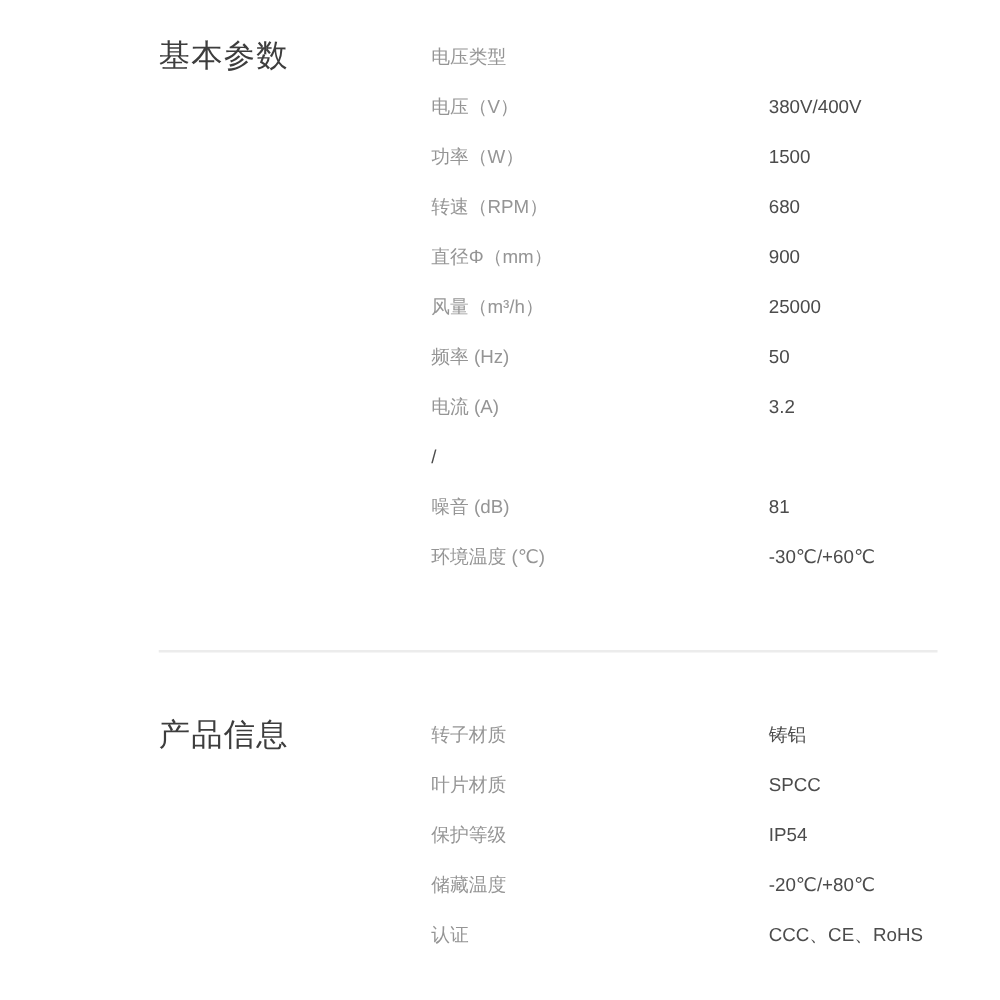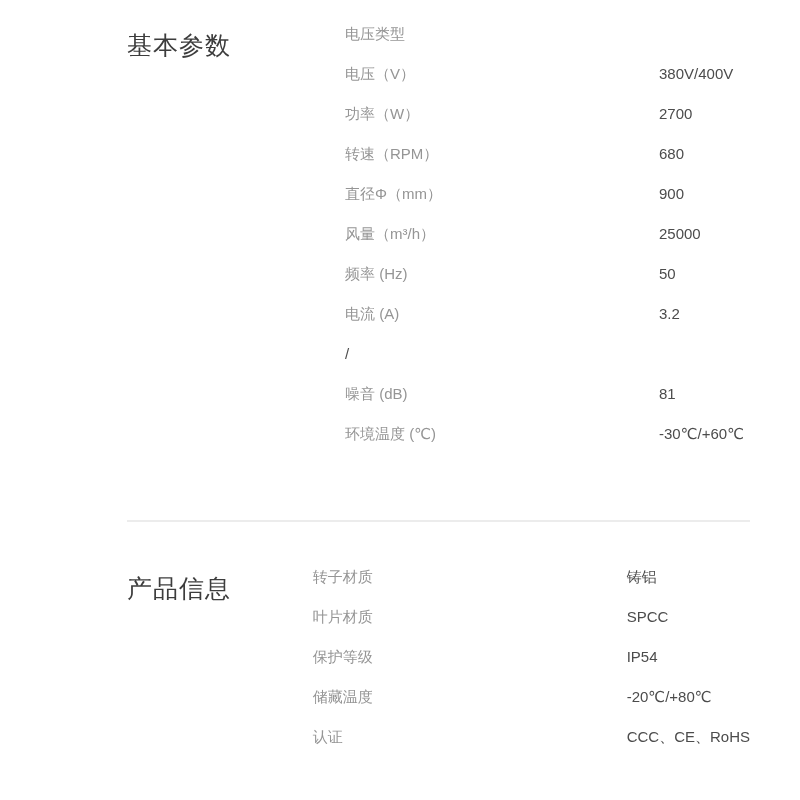--- a/index.html
+++ b/index.html
@@ -29,23 +29,22 @@
     width: 218px;
     font-size: 25px;
     line-height: 40px;
     color: #3d3d3d;
     letter-spacing: 1px;
     white-space: nowrap;
   }
   .rows { flex: 1; }
   .spec-row {
     display: flex;
-    align-items: flex-start;
+    align-items: center;
     height: 40px;
-    gap: 44px;
   }
   .spec-label {
     width: 270px;
     font-size: 15px;
     color: #959595;
     white-space: nowrap;
   }
   .spec-value {
     flex: 1;
     font-size: 15px;
@@ -71,21 +70,21 @@
     <div class="rows">
       <div class="spec-row">
         <div class="spec-label">电压类型</div>
       </div>
       <div class="spec-row">
         <div class="spec-label">电压（V）</div>
         <div class="spec-value">380V/400V</div>
       </div>
       <div class="spec-row">
         <div class="spec-label">功率（W）</div>
-        <div class="spec-value">2700</div>
+        <div class="spec-value">1500</div>
       </div>
       <div class="spec-row">
         <div class="spec-label">转速（RPM）</div>
         <div class="spec-value">680</div>
       </div>
       <div class="spec-row">
         <div class="spec-label">直径Φ（mm）</div>
         <div class="spec-value">900</div>
       </div>
       <div class="spec-row">

